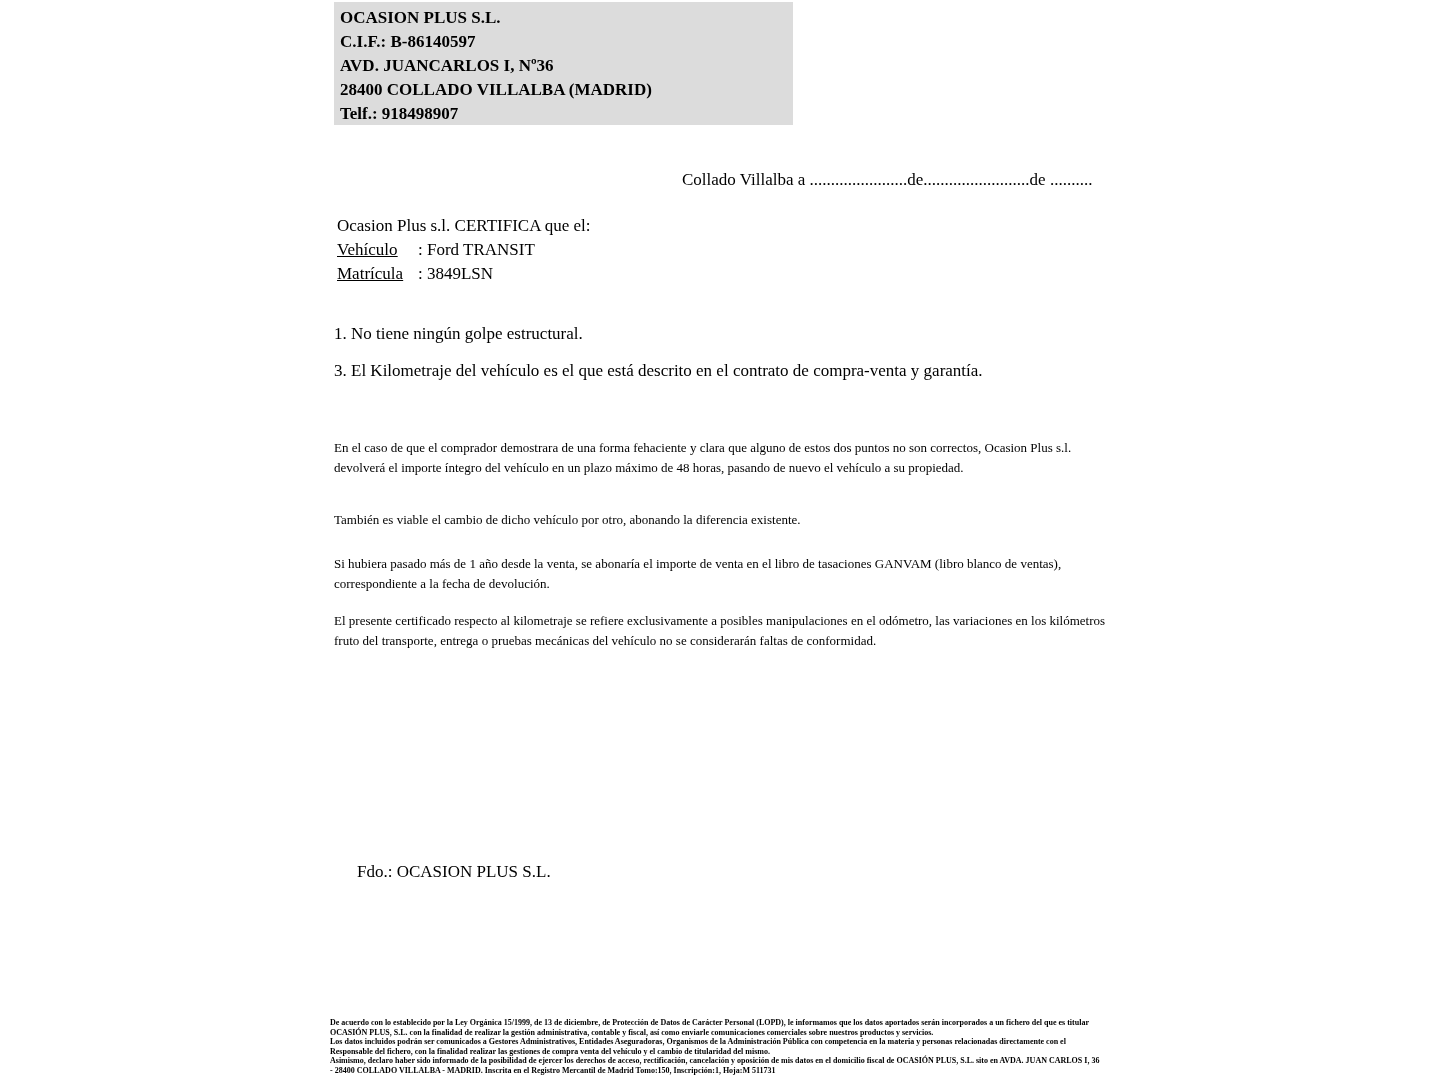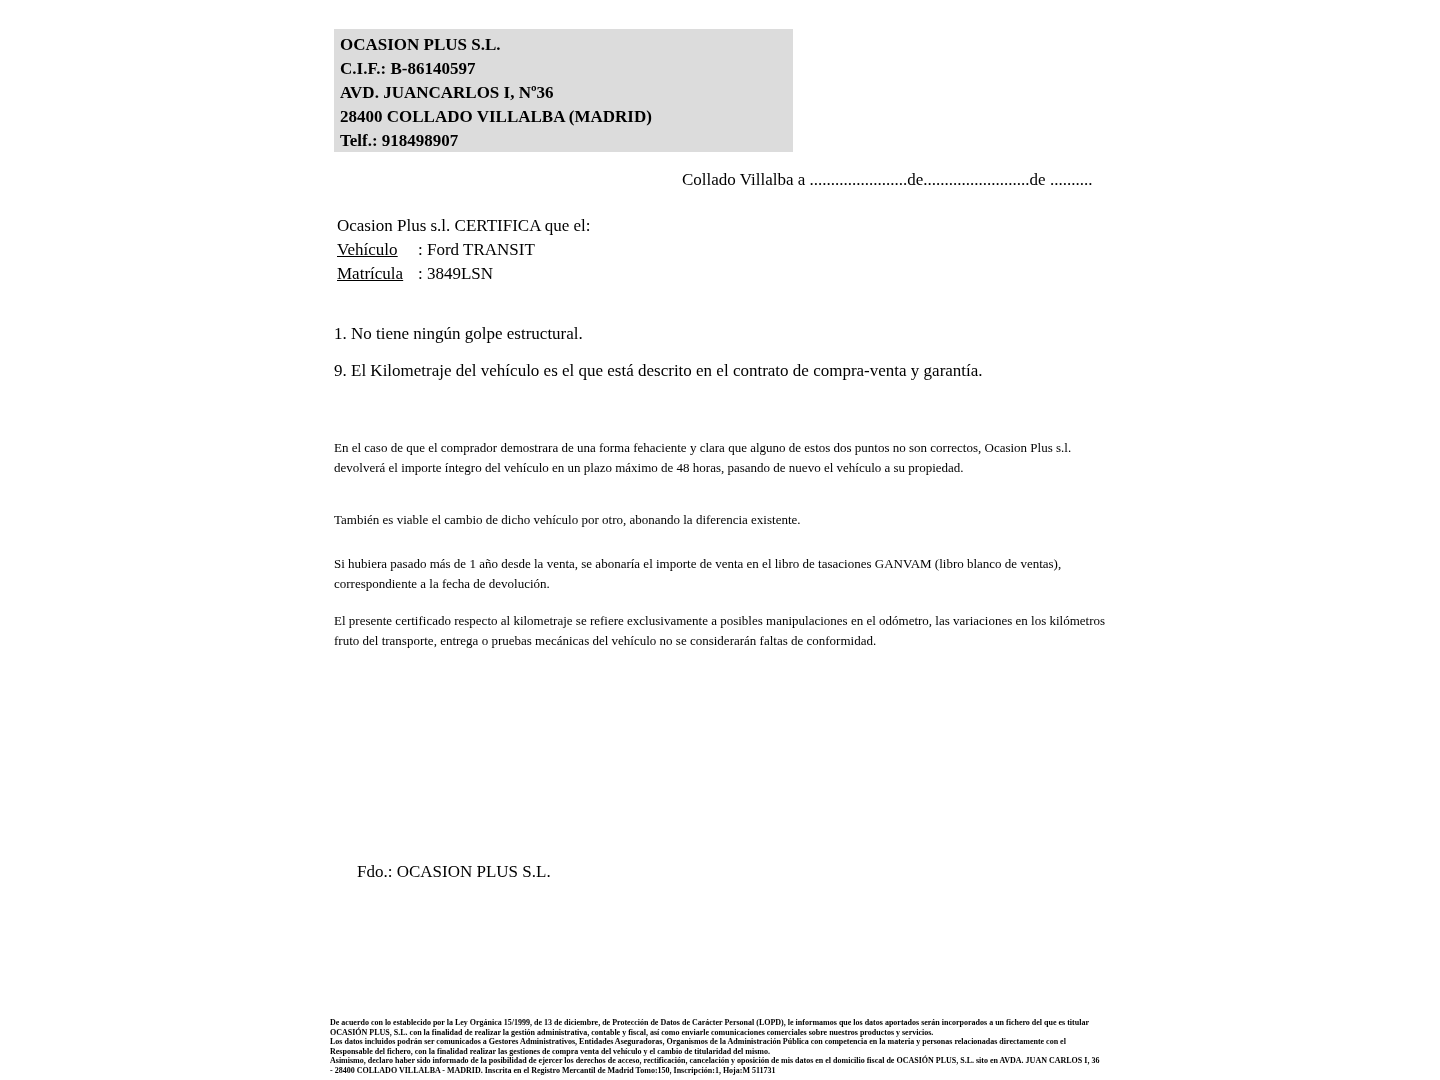--- a/index.html
+++ b/index.html
@@ -14,21 +14,20 @@
   }
   .header-box {
     position: absolute;
     left: 334px;
     top: 2px;
     width: 459px;
     height: 123px;
     background: #dcdcdc;
     padding: 4px 0 0 6px;
     box-sizing: border-box;
-    margin-top: 27px;
   }
   .hline {
     font-weight: 700;
     font-size: 17px;
     line-height: 24px;
     white-space: nowrap;
   }
   .date-line {
     position: absolute;
     left: 682px;
@@ -102,21 +101,21 @@
     <div>Ocasion Plus s.l. CERTIFICA que el:</div>
     <div class="field-row">
       <span class="field-label"><u>Vehículo</u></span><span>: Ford TRANSIT</span>
     </div>
     <div class="field-row">
       <span class="field-label"><u>Matrícula</u></span><span>: 3849LSN</span>
     </div>
   </div>
 
   <div class="point point-1">1. No tiene ningún golpe estructural.</div>
-  <div class="point point-2">9. El Kilometraje del vehículo es el que está descrito en el contrato de compra-venta y garantía.</div>
+  <div class="point point-2">3. El Kilometraje del vehículo es el que está descrito en el contrato de compra-venta y garantía.</div>
 
   <div class="para para-1">En el caso de que el comprador demostrara de una forma fehaciente y clara que alguno de estos dos puntos no son correctos, Ocasion Plus s.l. devolverá el importe íntegro del vehículo en un plazo máximo de 48 horas, pasando de nuevo el vehículo a su propiedad.</div>
   <div class="para para-2">También es viable el cambio de dicho vehículo por otro, abonando la diferencia existente.</div>
   <div class="para para-3">Si hubiera pasado más de 1 año desde la venta, se abonaría el importe de venta en el libro de tasaciones GANVAM (libro blanco de ventas), correspondiente a la fecha de devolución.</div>
   <div class="para para-4">El presente certificado respecto al kilometraje se refiere exclusivamente a posibles manipulaciones en el odómetro, las variaciones en los kilómetros fruto del transporte, entrega o pruebas mecánicas del vehículo no se considerarán faltas de conformidad.</div>
 
   <div class="signature">Fdo.: OCASION PLUS S.L.</div>
 
   <div class="legal">
     <p class="legal-para">De acuerdo con lo establecido por la Ley Orgánica 15/1999, de 13 de diciembre, de Protección de Datos de Carácter Personal (LOPD), le informamos que los datos aportados serán incorporados a un fichero del que es titular OCASIÓN PLUS, S.L. con la finalidad de realizar la gestión administrativa, contable y fiscal, así como enviarle comunicaciones comerciales sobre nuestros productos y servicios.</p>

